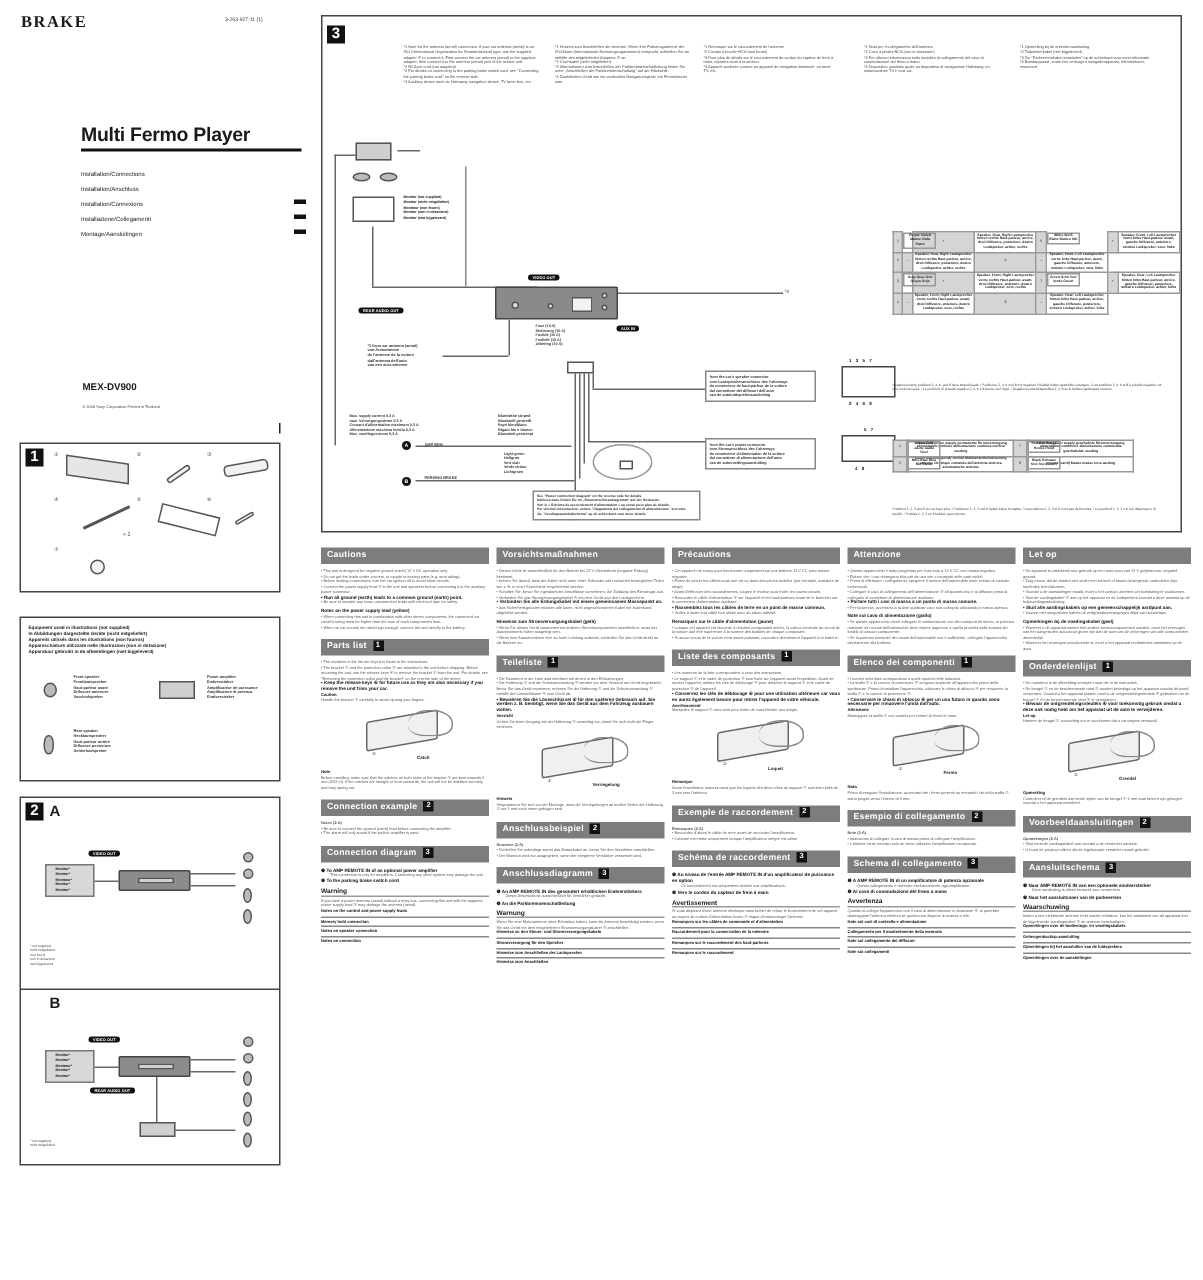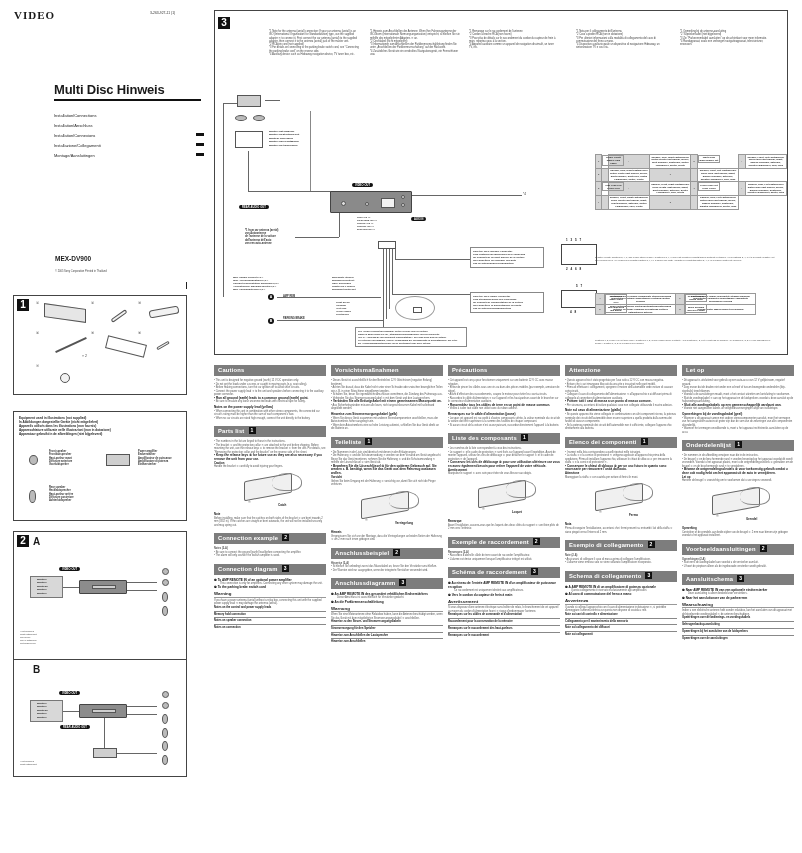--- a/index.html
+++ b/index.html
@@ -71,23 +71,23 @@
   .ill { position: relative; height: 40px; margin: 2px 0; }
   .ill .frame { position: absolute; left: 30px; top: 6px; width: 48px; height: 20px; border: 1px solid #666; background: #f0f0f0; transform: skewY(-10deg); border-radius: 2px; }
   .ill .hand { position: absolute; left: 58px; top: 2px; width: 30px; height: 18px; border: 0.8px solid #888; border-radius: 50% 50% 40% 40%; border-left: none; }
   .ill .cap { position: absolute; left: 64px; top: 32px; font-size: 3px; color: #222; font-weight: bold; }
   .ill .n1 { position: absolute; left: 34px; top: 29px; font-size: 3px; }
   .dots { border-top: 0.6px solid #888; margin: 1px 0; }
 </style>
 </head>
 <body>
 
-<div class="abs sony-logo">VIDEO</div>
+<div class="abs sony-logo">BRAKE</div>
 <div class="abs part-number">3-263-927-11 (1)</div>
-<div class="abs product-title">Multi Disc Hinweis</div>
+<div class="abs product-title">Multi Fermo Player</div>
 <div class="abs title-rule"></div>
 <div class="abs lang-list">
   <div class="lang-item">Installation/Connections</div>
   <div class="lang-item">Installation/Anschluss</div>
   <div class="lang-item">Installation/Connexions</div>
   <div class="lang-item">Installazione/Collegamenti</div>
   <div class="lang-item">Montage/Aansluitingen</div>
 </div>
 <div class="lang-tab" style="top:133px;"></div>
 <div class="lang-tab" style="top:143px;"></div>

